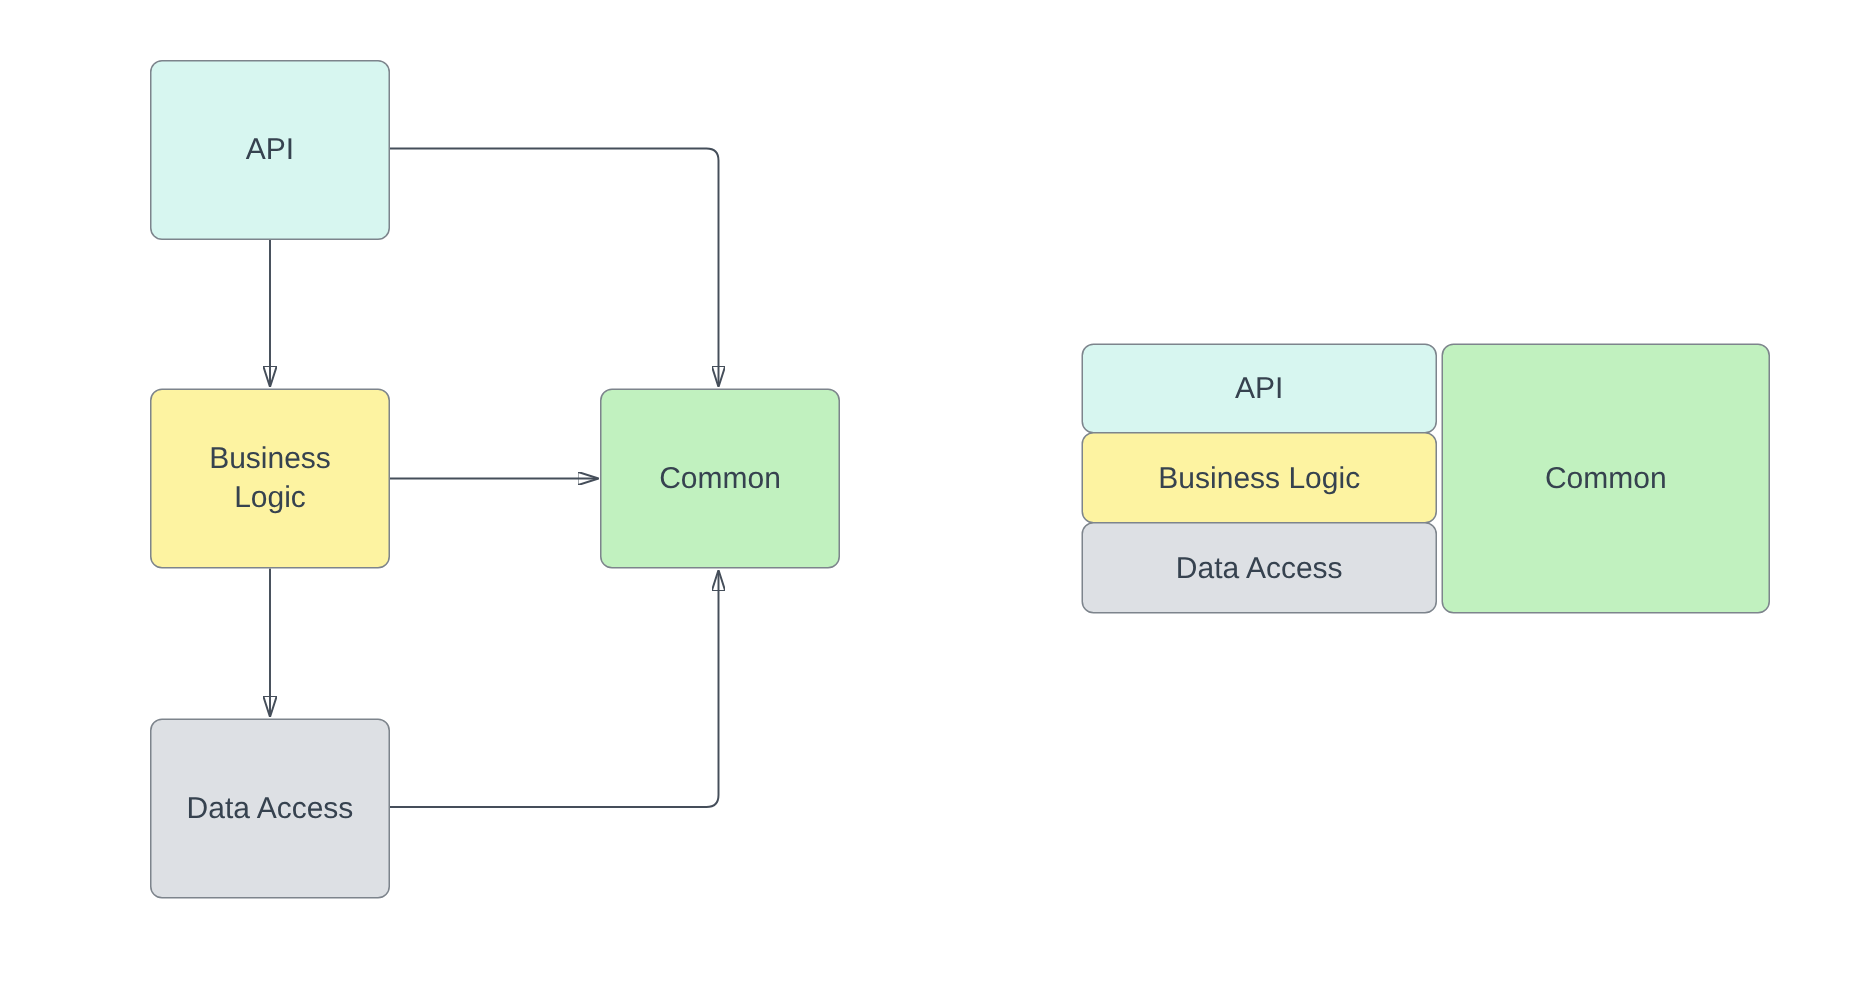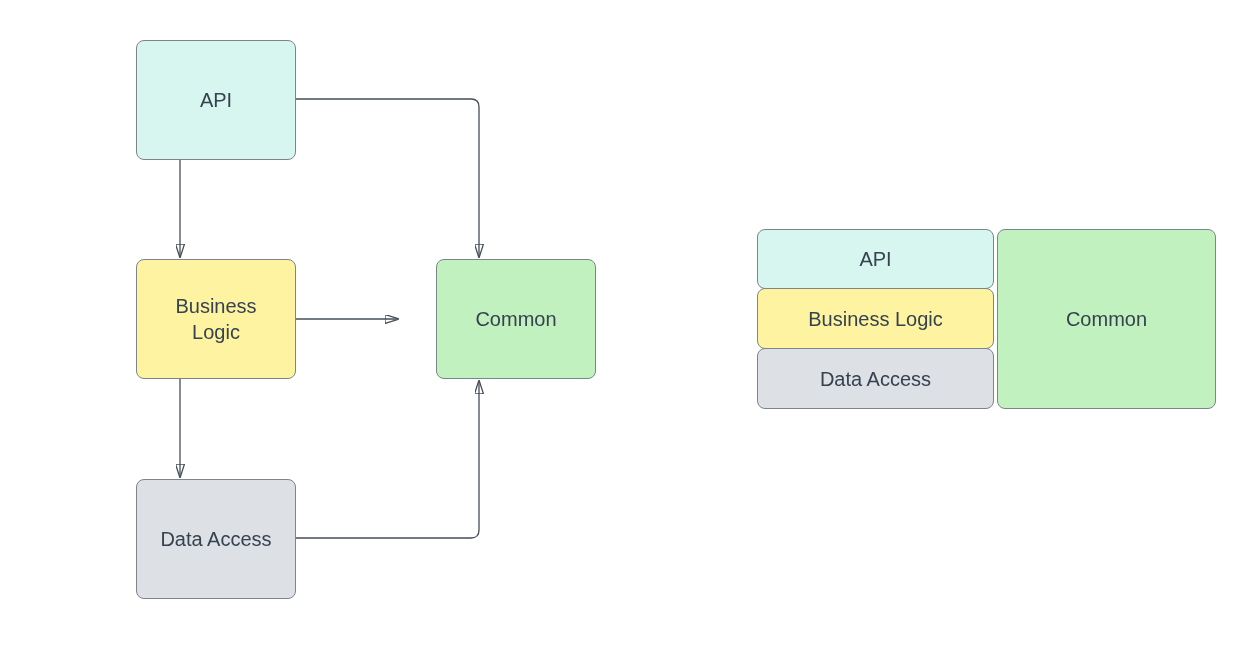--- a/index.html
+++ b/index.html
@@ -35,21 +35,20 @@
     box-sizing: border-box;
     border: 1px solid var(--shape-border, #7d848c);
     border-radius: 8px;
     display: flex;
     align-items: center;
     justify-content: center;
     text-align: center;
     font-size: 20px;
     line-height: 1.3;
     color: var(--text, #36424f);
-    margin-left: 36px;
   }
   .node .lbl { display: inline-block; max-width: 126px; }
   .bar .lbl  { max-width: 210px; }
 
   
   #n-api      { left: 100px; top: 40px;  width: 160px; height: 120px; background: var(--api-fill); }
   #n-bl       { left: 100px; top: 259px; width: 160px; height: 120px; background: var(--business-fill); }
   #n-common   { left: 400px; top: 259px; width: 160px; height: 120px; background: var(--common-fill); }
   #n-da       { left: 100px; top: 479px; width: 160px; height: 120px; background: var(--data-fill); }
 

